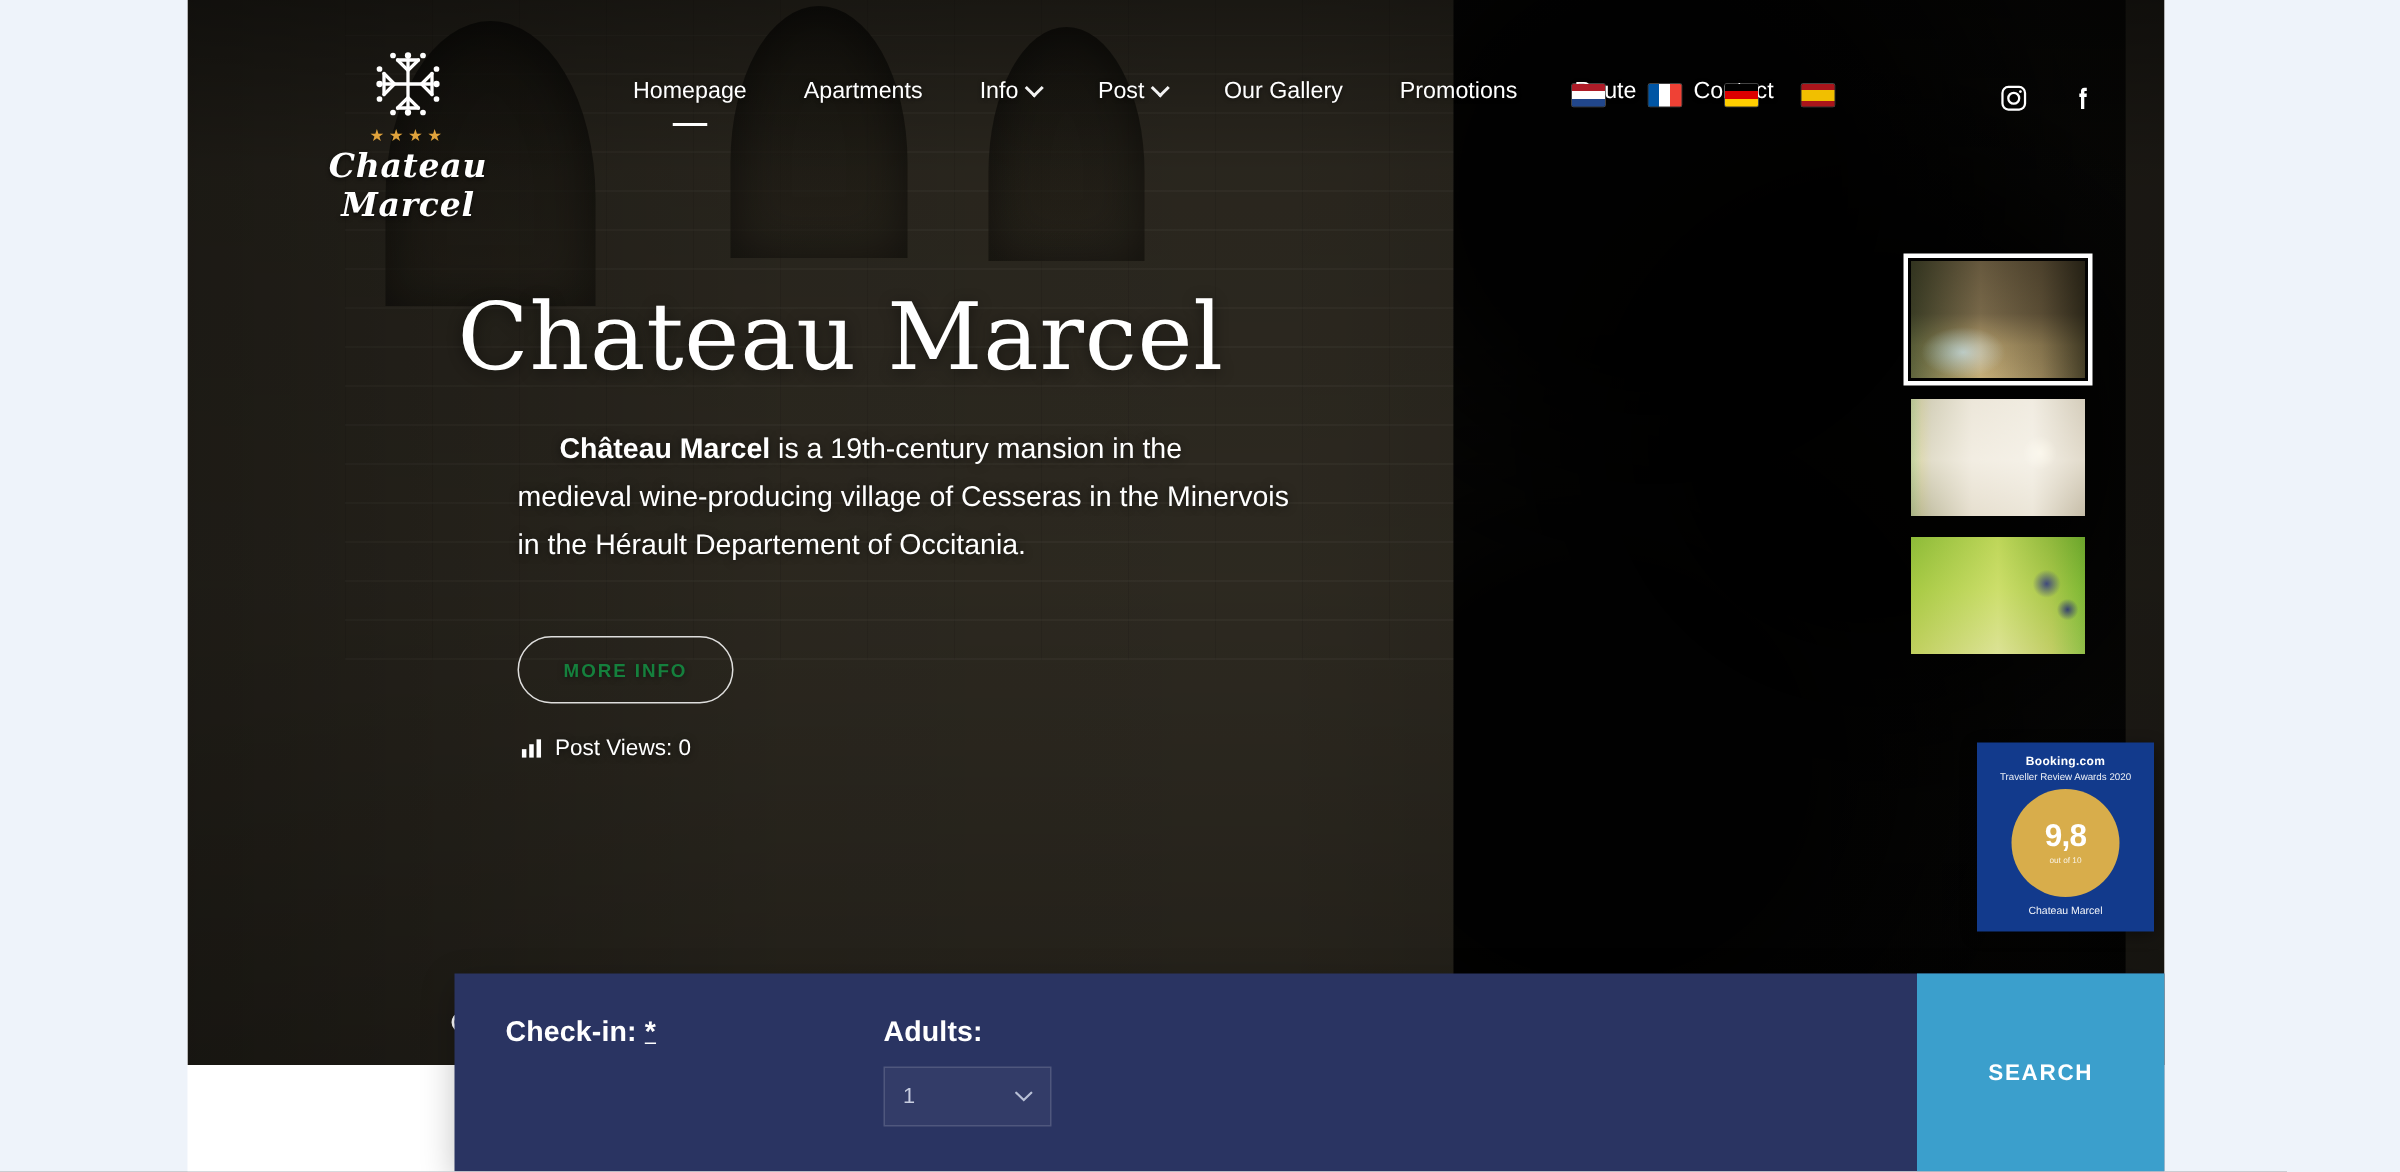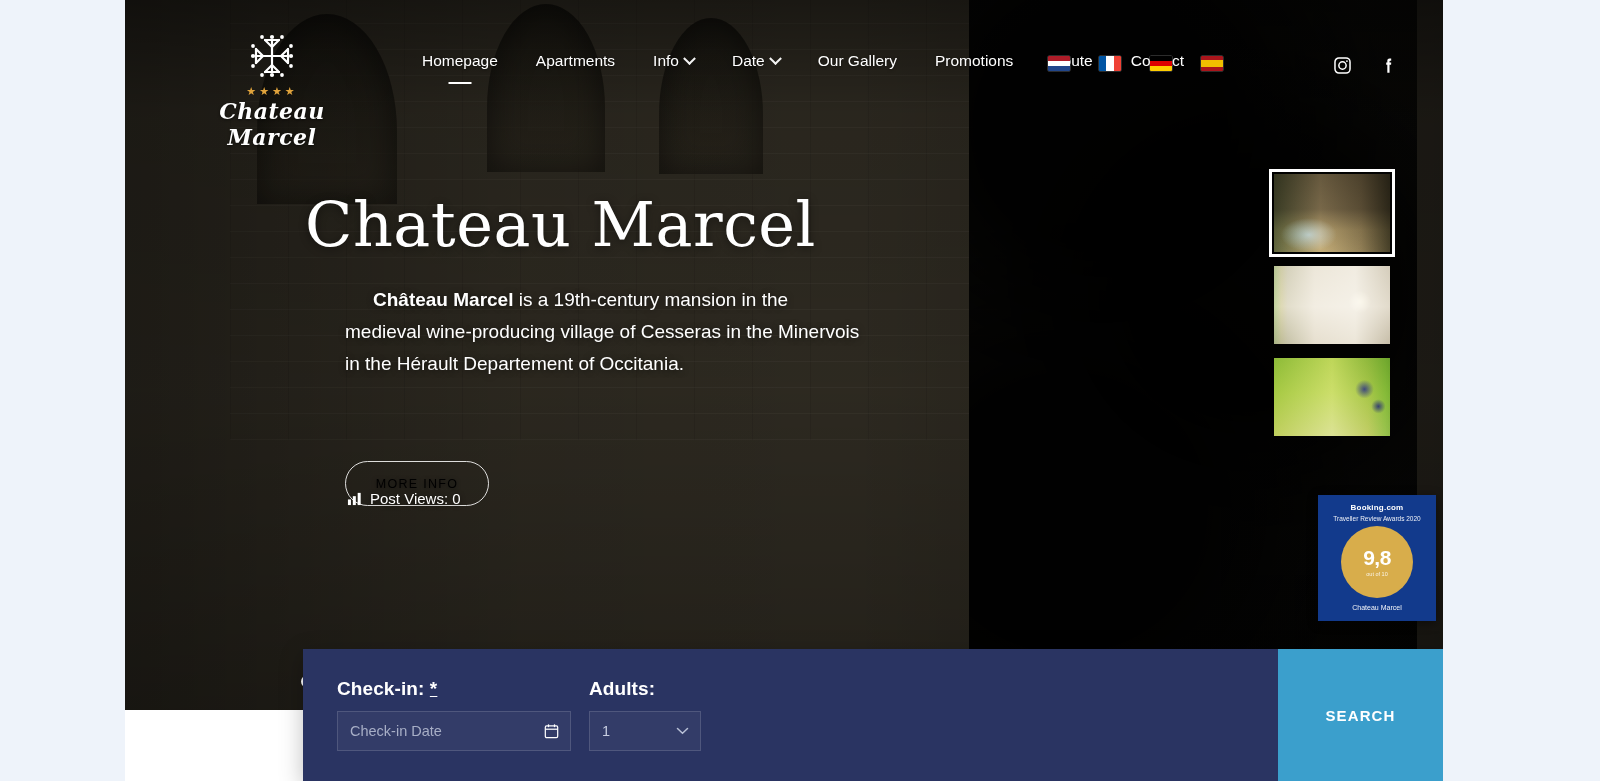--- a/index.html
+++ b/index.html
@@ -213,29 +213,28 @@
     text-shadow: 0 1px 6px rgba(0,0,0,0.55);
   }
   .hero-text b { font-weight: 700; margin-left: 28px; }
 
   .more-info {
     position: absolute;
     left: 40px; top: 232px;
     width: 144px; height: 45px;
     border: 1px solid rgba(255,255,255,0.85);
     border-radius: 26px;
-    color: #000000;
+    color: #15803d;
     background: transparent;
     font-size: 12.5px;
-    font-weight: 400;
+    font-weight: 700;
     letter-spacing: 1.3px;
     display: flex; align-items: center; justify-content: center;
     cursor: pointer;
     text-shadow: 0 1px 4px rgba(0,0,0,0.5);
-    margin-top: 37px;
   }
   .post-views {
     position: absolute;
     left: 42px; top: 298px;
     display: flex; align-items: center; gap: 8px;
     font-size: 15px;
     color: #fff;
     text-shadow: 0 1px 5px rgba(0,0,0,0.6);
   }
 
@@ -441,21 +440,21 @@
           <span>Homepage</span>
         </div>
         <div class="nav-item">
           <span>Apartments</span>
         </div>
         <div class="nav-item">
           <span>Info</span>
           <span class="caret"></span>
         </div>
         <div class="nav-item">
-          <span>Date</span>
+          <span>Post</span>
           <span class="caret"></span>
         </div>
         <div class="nav-item">
           <span>Our Gallery</span>
         </div>
         <div class="nav-item">
           <span>Promotions</span>
         </div>
         <div class="nav-item">
           <span>Route</span>
@@ -527,31 +526,20 @@
     </div>
 
     <div class="booking">
       <div class="booking-fields">
 
         <div class="field checkin">
           <div class="field-label">
             <span>Check-in:</span>
             <span class="req">*</span>
           </div>
-          <div class="field-control">
-            <span class="field-value">Check-in Date</span>
-            <span class="field-icon">
-              <svg width="15" height="16" viewBox="0 0 16 17" fill="none" stroke="#ffffff" stroke-width="1.3">
-                <rect x="1.4" y="3" width="13.2" height="12.6" rx="1.4"></rect>
-                <path d="M1.4 6.6h13.2"></path>
-                  <path d="M4.8 1.4v3"></path>
-                  <path d="M11.2 1.4v3"></path>
-              </svg>
-            </span>
-          </div>
         </div>
 
 
         <div class="field adults">
           <div class="field-label">Adults:</div>
           <div class="field-control">
             <span class="field-value filled">1</span>
             <span class="field-icon">
               <svg width="13" height="9" viewBox="0 0 14 9" fill="none" stroke="#b8c0d6" stroke-width="1.6" stroke-linecap="round">
                 <path d="M1.6 1.8 L7 7 L12.4 1.8"></path>

